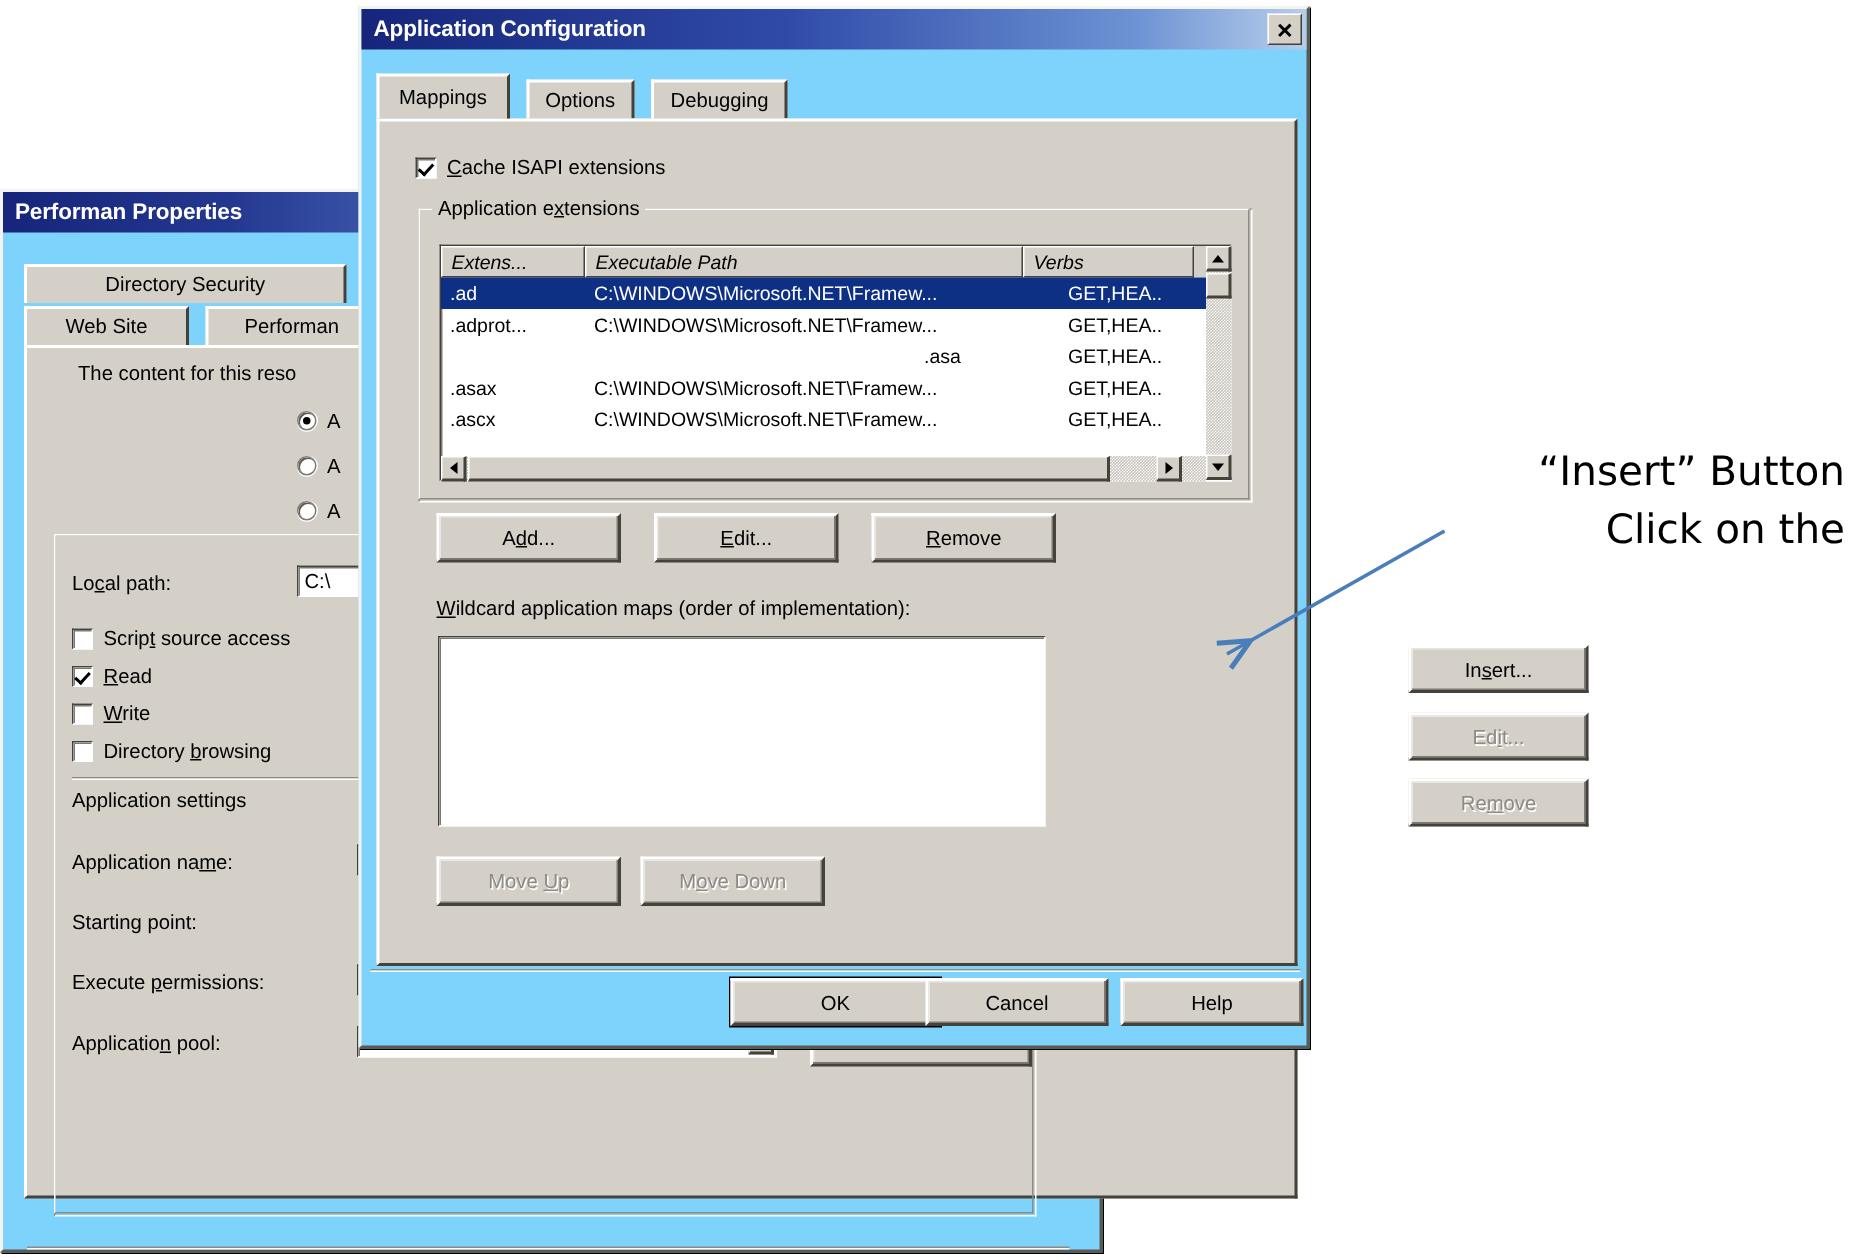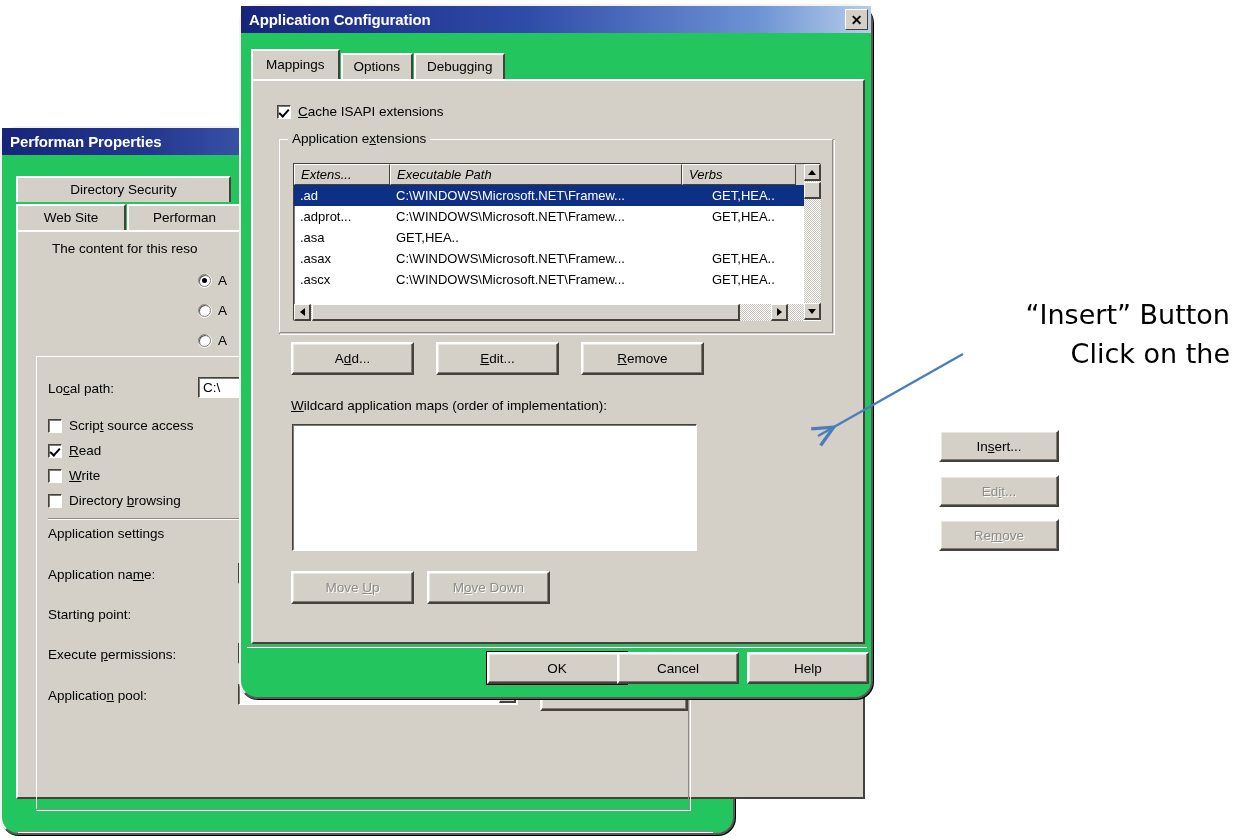--- a/index.html
+++ b/index.html
@@ -13,28 +13,27 @@
     position: relative;
     overflow: hidden;
     font-family: "Liberation Sans", sans-serif;
     font-size: 13px;
     color: #000;
   }
 
   
   .win {
     position: absolute;
-    background: #22c55e;
+    background: #7dd3fc;
     border-top: 2px solid #f5f3ef;
     border-left: 2px solid #f5f3ef;
     border-right: 2px solid #5c5852;
     border-bottom: 2px solid #5c5852;
     box-shadow: 1px 1px 0 #000;
     box-sizing: border-box;
-    border-radius: 18px;
   }
   .titlebar {
     height: 27px;
     display: flex;
     align-items: center;
     padding: 0 3px 0 8px;
     color: #ffffff;
     font-weight: bold;
     font-size: 15px;
     letter-spacing: -0.1px;
@@ -123,21 +122,21 @@
 
   
   .tabstrip { position: absolute; display: flex; align-items: flex-end; }
   .tab {
     background: #d4d0c8;
     border-top: 2px solid #ffffff;
     border-left: 2px solid #ffffff;
     border-right: 2px solid #45413b;
     padding: 4px 11px 5px 11px;
     font-size: 13.5px;
-    margin-right: 1px;
+    margin-right: 11px;
     position: relative;
     box-sizing: border-box;
     cursor: default;
     white-space: nowrap;
   }
   .tab.sel {
     padding: 6px 13px 7px 13px;
     margin-top: -2px;
     z-index: 5;
     background: #d4d0c8;
@@ -221,20 +220,21 @@
     white-space: nowrap;
     cursor: default;
   }
   .lv-row {
     display: flex;
     height: 21px;
     align-items: center;
     font-size: 13px;
     white-space: nowrap;
     cursor: default;
+    justify-content: flex-end;
   }
   .lv-row.sel { background: #0d2f84; color: #ffffff; }
   .lv-cell { overflow: hidden; padding-left: 6px; box-sizing: border-box; }
 
   
   .sb-v {
     position: absolute;
     width: 17px;
     background-image:
       linear-gradient(45deg, #ffffff 25%, transparent 25%, transparent 75%, #ffffff 75%),

